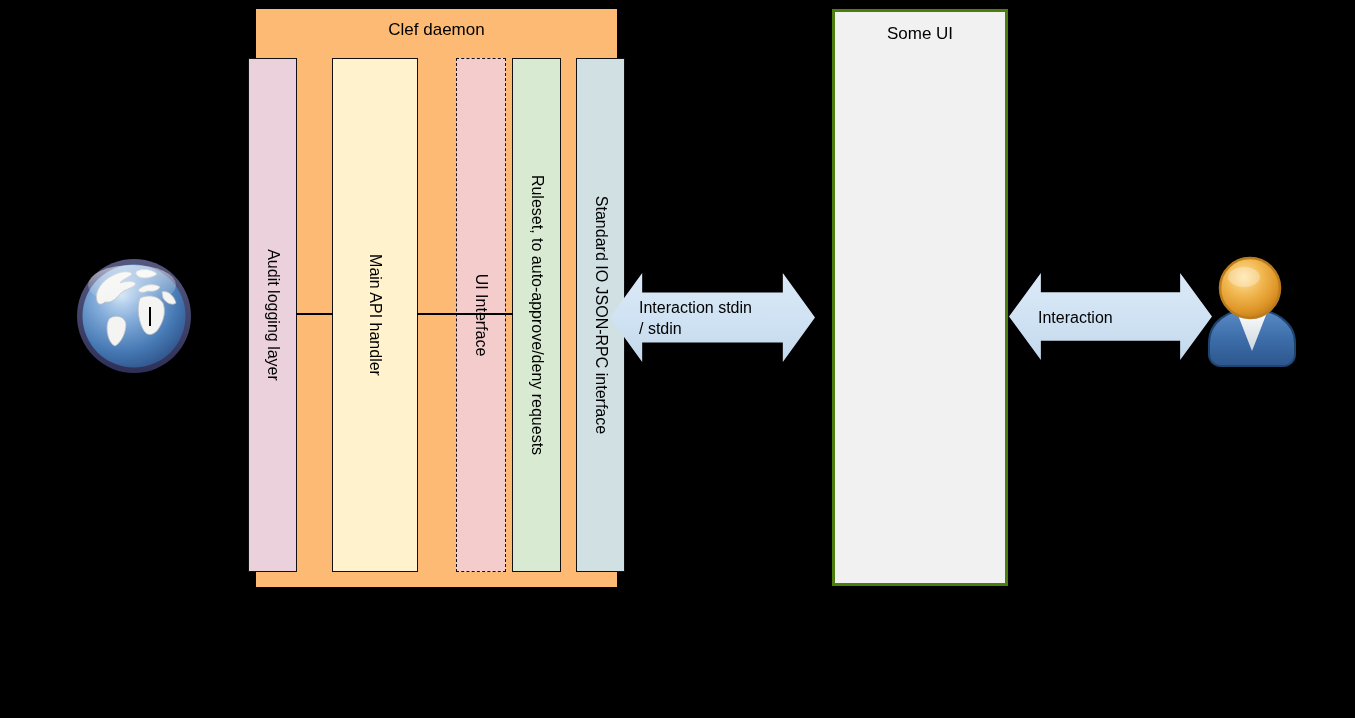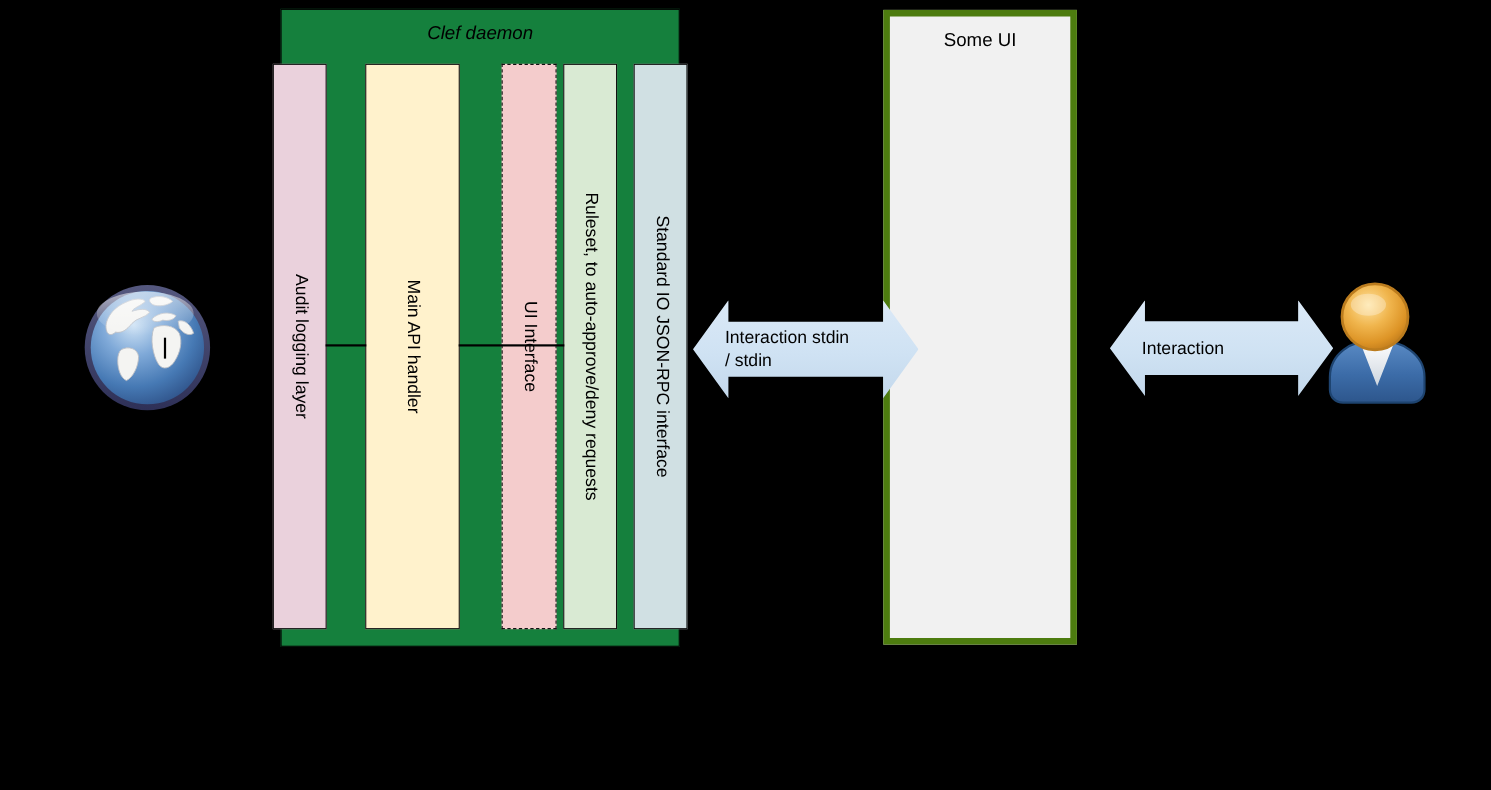--- a/index.html
+++ b/index.html
@@ -27,28 +27,28 @@
   .conn{position:absolute;height:1.6px;background:#000;top:313px;z-index:3;}
   .conn-a{left:296px;width:37px;}
   .conn-b{left:417px;width:96px;}
   .globe-tick{position:absolute;left:149px;top:307px;width:2px;height:19px;background:#000;z-index:3;}
 
   
   .arrow{position:absolute;z-index:2;
          background:linear-gradient(180deg,#dbe9f7 0%,#cfe2f3 55%,#c3d8ec 100%);
          clip-path:polygon(0 50%,15.7% 0,15.7% 22%,84.3% 22%,84.3% 0,
                            100% 50%,84.3% 100%,84.3% 78%,15.7% 78%,15.7% 100%);}
-  .arrow-left {left:630px;top:273px;width:205px;height:89px;}
+  .arrow-left {left:610px;top:273px;width:205px;height:89px;}
   .arrow-right{left:1009px;top:273px;width:203px;height:87px;text-align:center;}
   .arrow-label{position:absolute;left:29px;top:50%;transform:translateY(-50%);
                font-size:16px;line-height:21px;}
 
   
-  .someui{position:absolute;left:803px;top:9px;width:176px;height:577px;
-          background:#f1f1f1;border:6px solid #4d7c0f;box-sizing:border-box;z-index:1;}
+  .someui{position:absolute;left:832px;top:9px;width:176px;height:577px;
+          background:#f1f1f1;border:3px solid #4d7c0f;box-sizing:border-box;z-index:1;}
   .someui-title{margin-top:12px;text-align:center;font-size:17px;}
   .someui-list{position:absolute;left:11px;top:56px;font-size:17px;line-height:22px;}
 
   
   .globe {position:absolute;left:74px;top:256px;width:120px;height:120px;z-index:2;}
   .person{position:absolute;left:1204px;top:250px;width:96px;height:120px;z-index:4;}
 </style>
 </head>
 <body>
 
@@ -78,21 +78,21 @@
       <path d="M63,15 C70,12 79,14 83,18 C78,22 70,23 65,21 C62,19 61,17 63,15 Z"></path>
       <path d="M64,34 C70,28 80,27 86,31 C84,35 78,36 74,35 C70,37 65,37 64,34 Z"></path>
       <path d="M66,42 C74,38 85,40 89,47 C92,55 90,64 85,72 C81,79 74,81 70,75 C65,67 62,52 66,42 Z"></path>
       <path d="M88,36 C94,34 100,40 102,47 C98,50 92,47 89,42 Z"></path>
       <path d="M36,62 C43,58 51,61 52,68 C52,77 47,87 41,90 C36,88 33,80 33,72 C33,67 34,64 36,62 Z"></path>
     </g>
     <ellipse cx="58" cy="29" rx="44" ry="20" fill="url(#gGloss)"></ellipse>
   </svg>
   <div class="globe-tick"></div>
 
-  <div class="daemon-box" style="background: #15803d; font-style: italic;">
+  <div class="daemon-box" style="background: #fdba74;">
     <div class="daemon-title">Clef daemon</div>
   </div>
 
   <div class="bar bar-audit" style="background: rgb(234, 209, 220);">
     <span class="bar-label">Audit logging layer</span>
   </div>
   <div class="bar bar-main" style="background: rgb(255, 242, 204);">
     <span class="bar-label">Main API handler</span>
   </div>
   <div class="bar bar-ui" style="background: rgb(244, 204, 204);">

